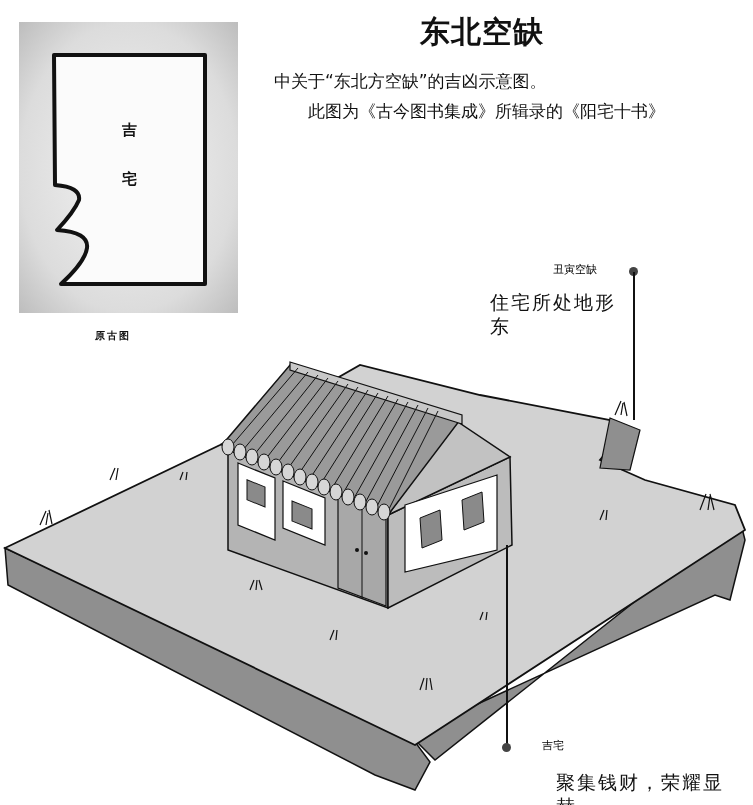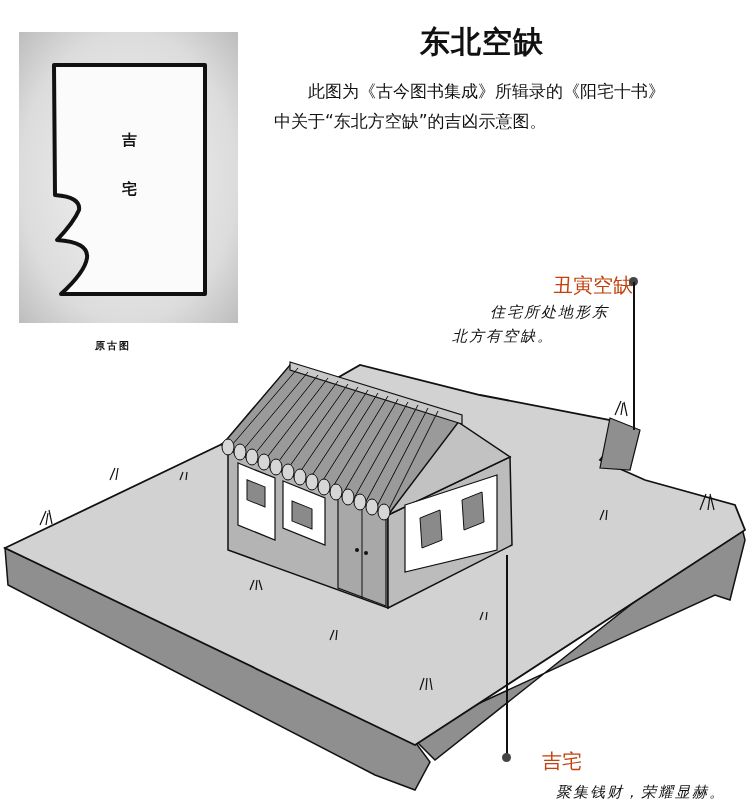--- a/index.html
+++ b/index.html
@@ -1,50 +1,50 @@
 <!DOCTYPE html>
 <html><head>
 <meta charset="utf-8">
 <style>
   html, body { margin: 0; padding: 0; background: #ffffff; }
   body { width: 753px; height: 805px; position: relative; overflow: hidden;
          font-family: "DejaVu Sans", "Liberation Sans", sans-serif; color: #111; }
-  .abs { position: absolute; margin-top: 10px; }
+  .abs { position: absolute; }
   .orig-panel { left: 19px; top: 22px; width: 219px; height: 291px;
                 background: radial-gradient(ellipse at center, #f4f4f4 0%, #dcdcdc 70%, #bdbdbd 100%); }
   .orig-caption { left: 95px; top: 329px; font-size: 10px; font-weight: bold;
                   font-family: "DejaVu Serif", "Liberation Serif", serif; letter-spacing: 2px; }
   .orig-label { font-family: "DejaVu Serif", "Liberation Serif", serif; font-weight: bold;
                 font-size: 15px; left: 122px; }
   .title { left: 420px; top: 12px; font-size: 30px; font-weight: bold; letter-spacing: 1px; }
   .intro { left: 274px; top: 66px; width: 475px; font-size: 17px; line-height: 30px; }
   .intro .indent { display: inline-block; width: 34px; }
-  .callout-title { font-size: 20px; color: #c2410c; }
-  .callout-body { font-size: 15px; line-height: 24px; letter-spacing: 2px;
-                  font-family: "DejaVu Serif", "Liberation Serif", serif; font-style: italic; }
+  .callout-title { font-size: 11px; color: #000000; }
+  .callout-body { font-size: 19px; line-height: 24px; letter-spacing: 2px;
+                  font-family: "DejaVu Serif", "Liberation Serif", serif; }
   .dot { width: 9px; height: 9px; border-radius: 50%; background: #444; }
   .leader { width: 1.5px; background: #111; }
   svg { position: absolute; left: 0; top: 0; }
 </style>
 </head>
 <body>
 
 <div class="abs orig-panel">
   <svg width="219" height="291" viewBox="0 0 219 291">
     <path d="M35 33 L186 33 L186 262 L42 262 Q66 240 68 226 Q70 210 38 208 Q55 190 60 178 Q62 165 36 163 Z" fill="#fbfbfb" stroke="#111" stroke-width="4" stroke-linejoin="round"></path>
   </svg>
 </div>
 <div class="abs orig-label" style="top:121px;">吉</div>
 <div class="abs orig-label" style="top:170px;">宅</div>
 <div class="abs orig-caption">原古图</div>
 
 <div class="abs title">东北空缺</div>
 <div class="abs intro">
+  <div>中关于“东北方空缺”的吉凶示意图。</div>
   <div><span class="indent"></span><span>此图为《古今图书集成》所辑录的《阳宅十书》</span></div>
-  <div>中关于“东北方空缺”的吉凶示意图。</div>
 </div>
 
 <svg width="753" height="805" viewBox="0 0 753 805">
 
   <polygon points="5,548 410,735 430,762 415,790 375,775 8,585" fill="#8f8f8f" stroke="#111" stroke-width="1.5"></polygon>
   <polygon points="410,735 715,595 730,600 745,540 740,520 725,530 435,760" fill="#8f8f8f" stroke="#111" stroke-width="1.5"></polygon>
 
   <polygon points="5,548 220,445 360,365 480,395 610,420 625,430 600,460 645,480 735,505 745,530 415,745" fill="#d2d2d2" stroke="#111" stroke-width="1.8"></polygon>
 
   <polygon points="610,418 640,430 630,470 600,468" fill="#8f8f8f" stroke="#111" stroke-width="1.2"></polygon>
@@ -123,19 +123,18 @@
         <ellipse cx="384" cy="512" rx="6" ry="8"></ellipse>
     </g>
   </g>
 </svg>
 
 <div class="abs callout-title" style="left:553px; top:262px;">丑寅空缺</div>
 <div class="abs dot" style="left:629px; top:267px;"></div>
 <div class="abs leader" style="left:633px; top:272px; height:148px;"></div>
 <div class="abs callout-body" style="left:452px; top:290px; width:175px;">
   <div style="padding-left:38px;">住宅所处地形东</div>
-  <div>北方有空缺。</div>
 </div>
 
 <div class="abs leader" style="left:506px; top:545px; height:202px;"></div>
 <div class="abs dot" style="left:502px; top:743px;"></div>
 <div class="abs callout-title" style="left:542px; top:738px;">吉宅</div>
 <div class="abs callout-body" style="left:556px; top:770px;">聚集钱财，荣耀显赫。</div>
 
 </body></html>

